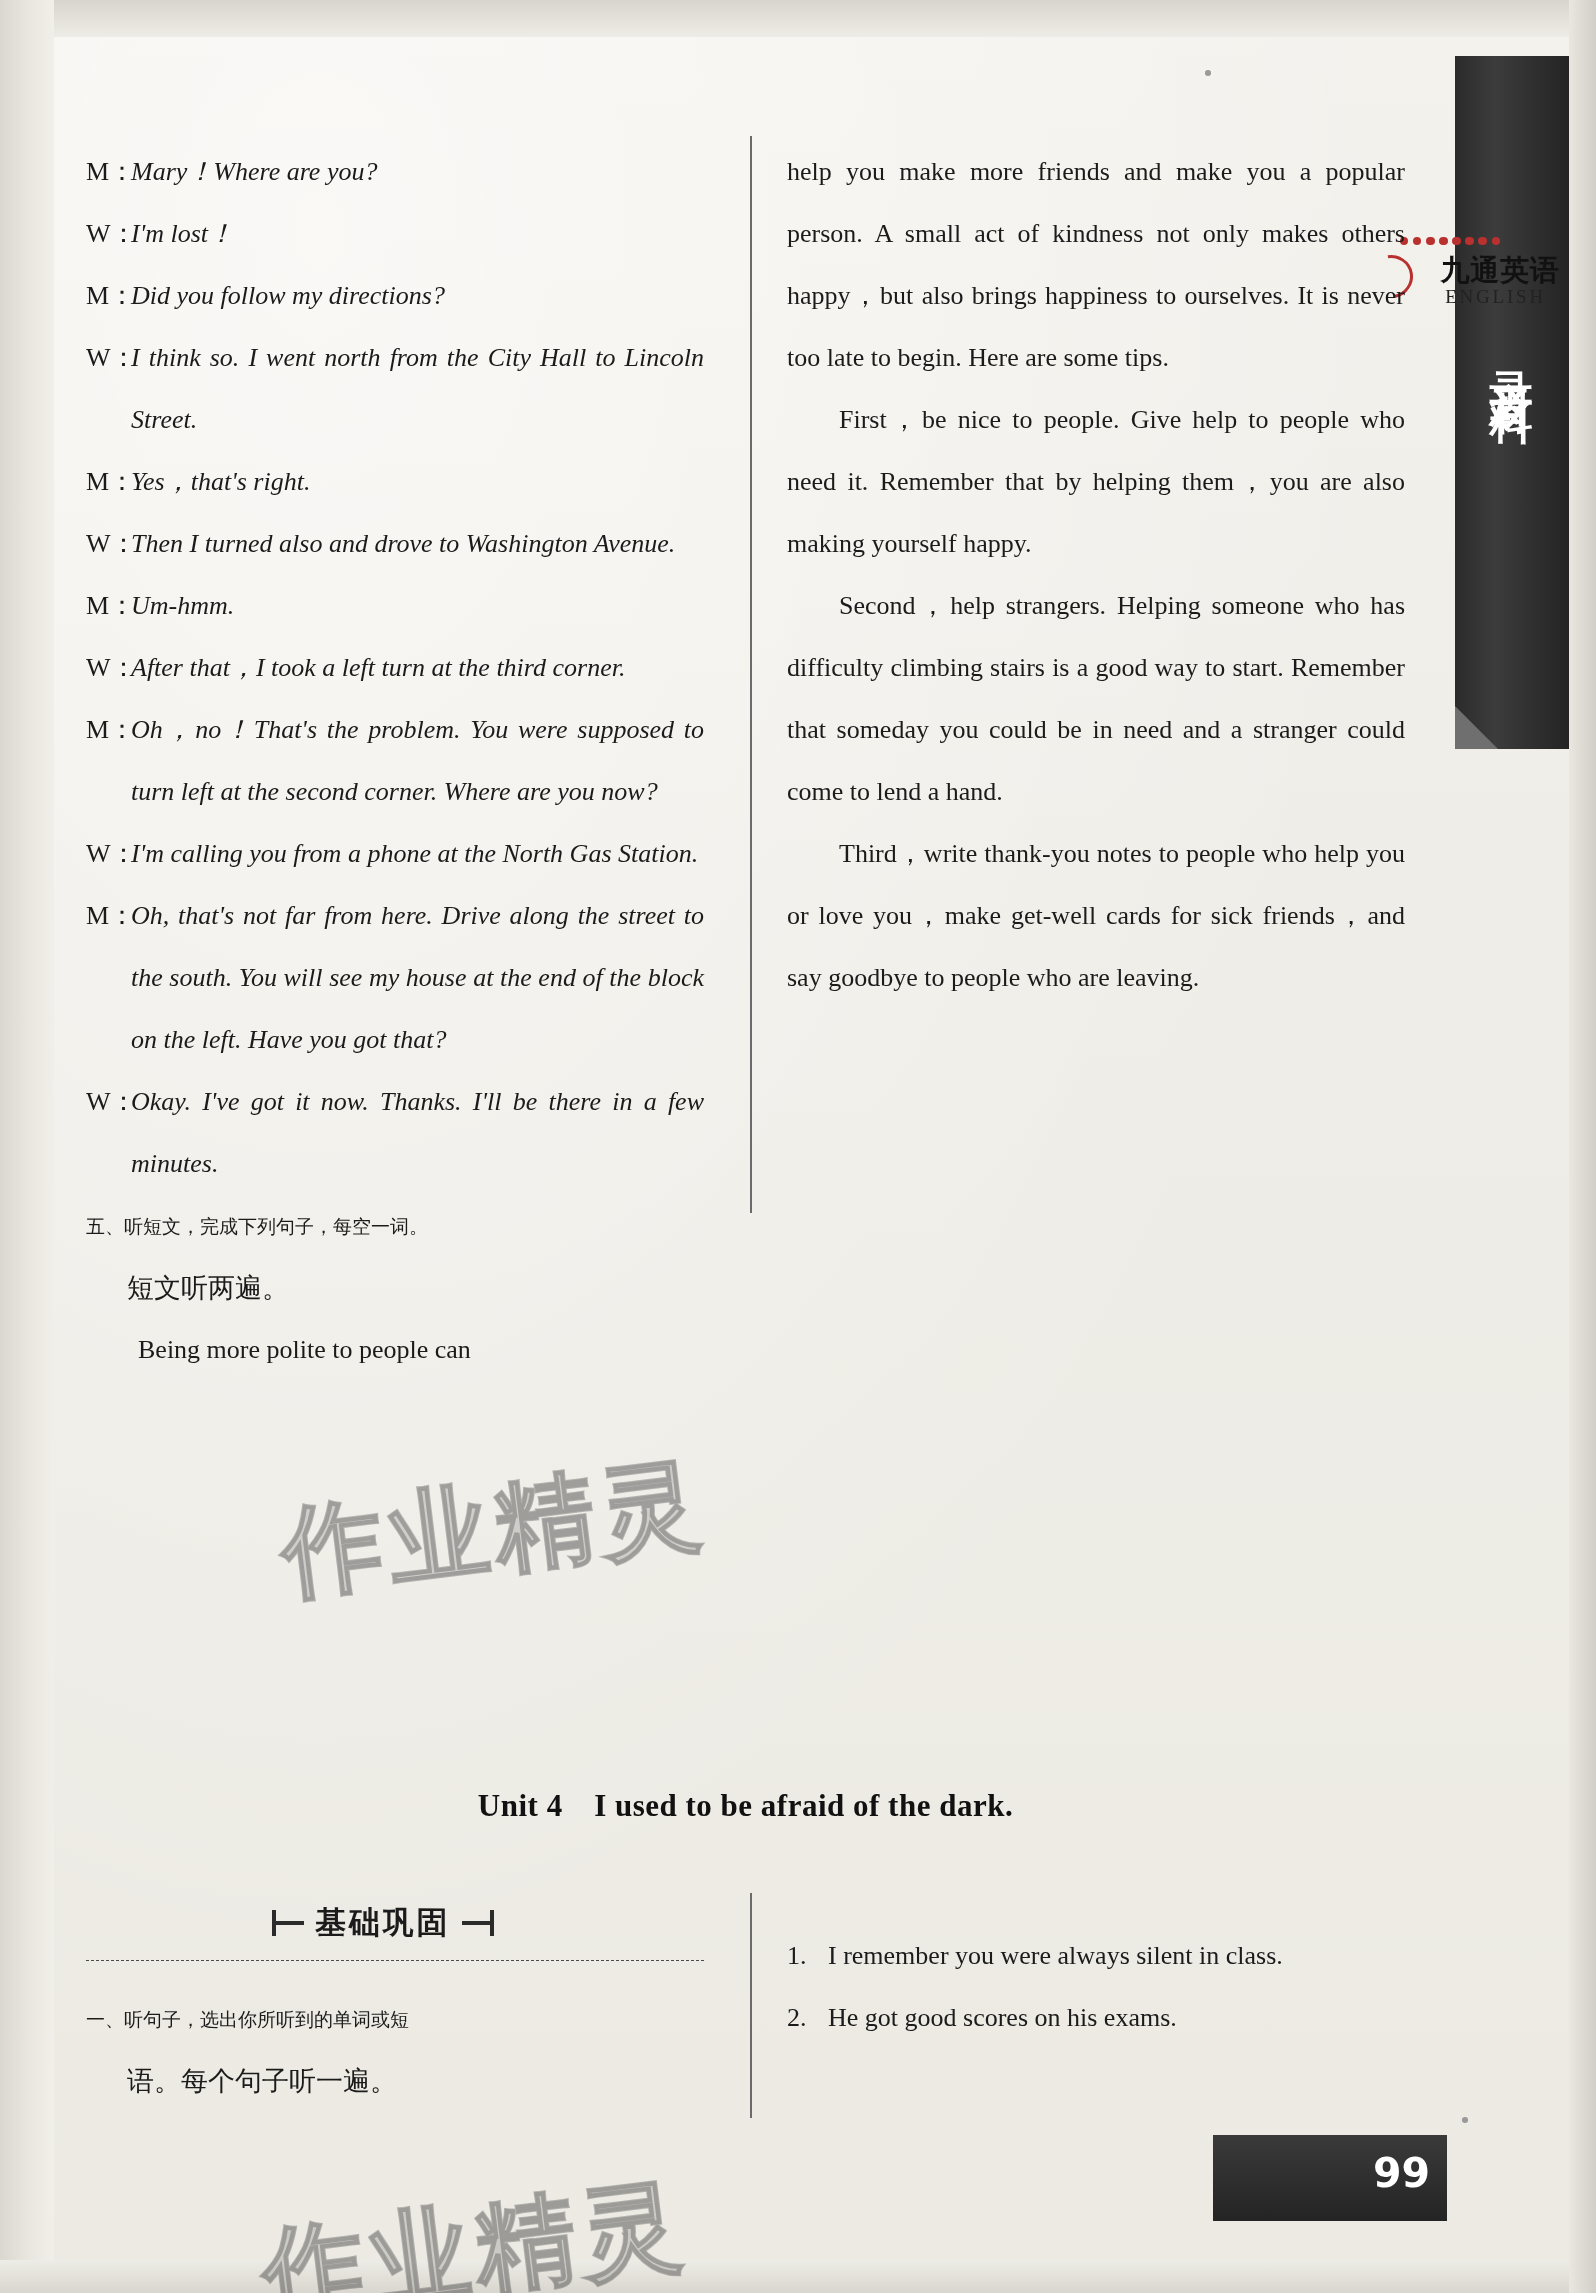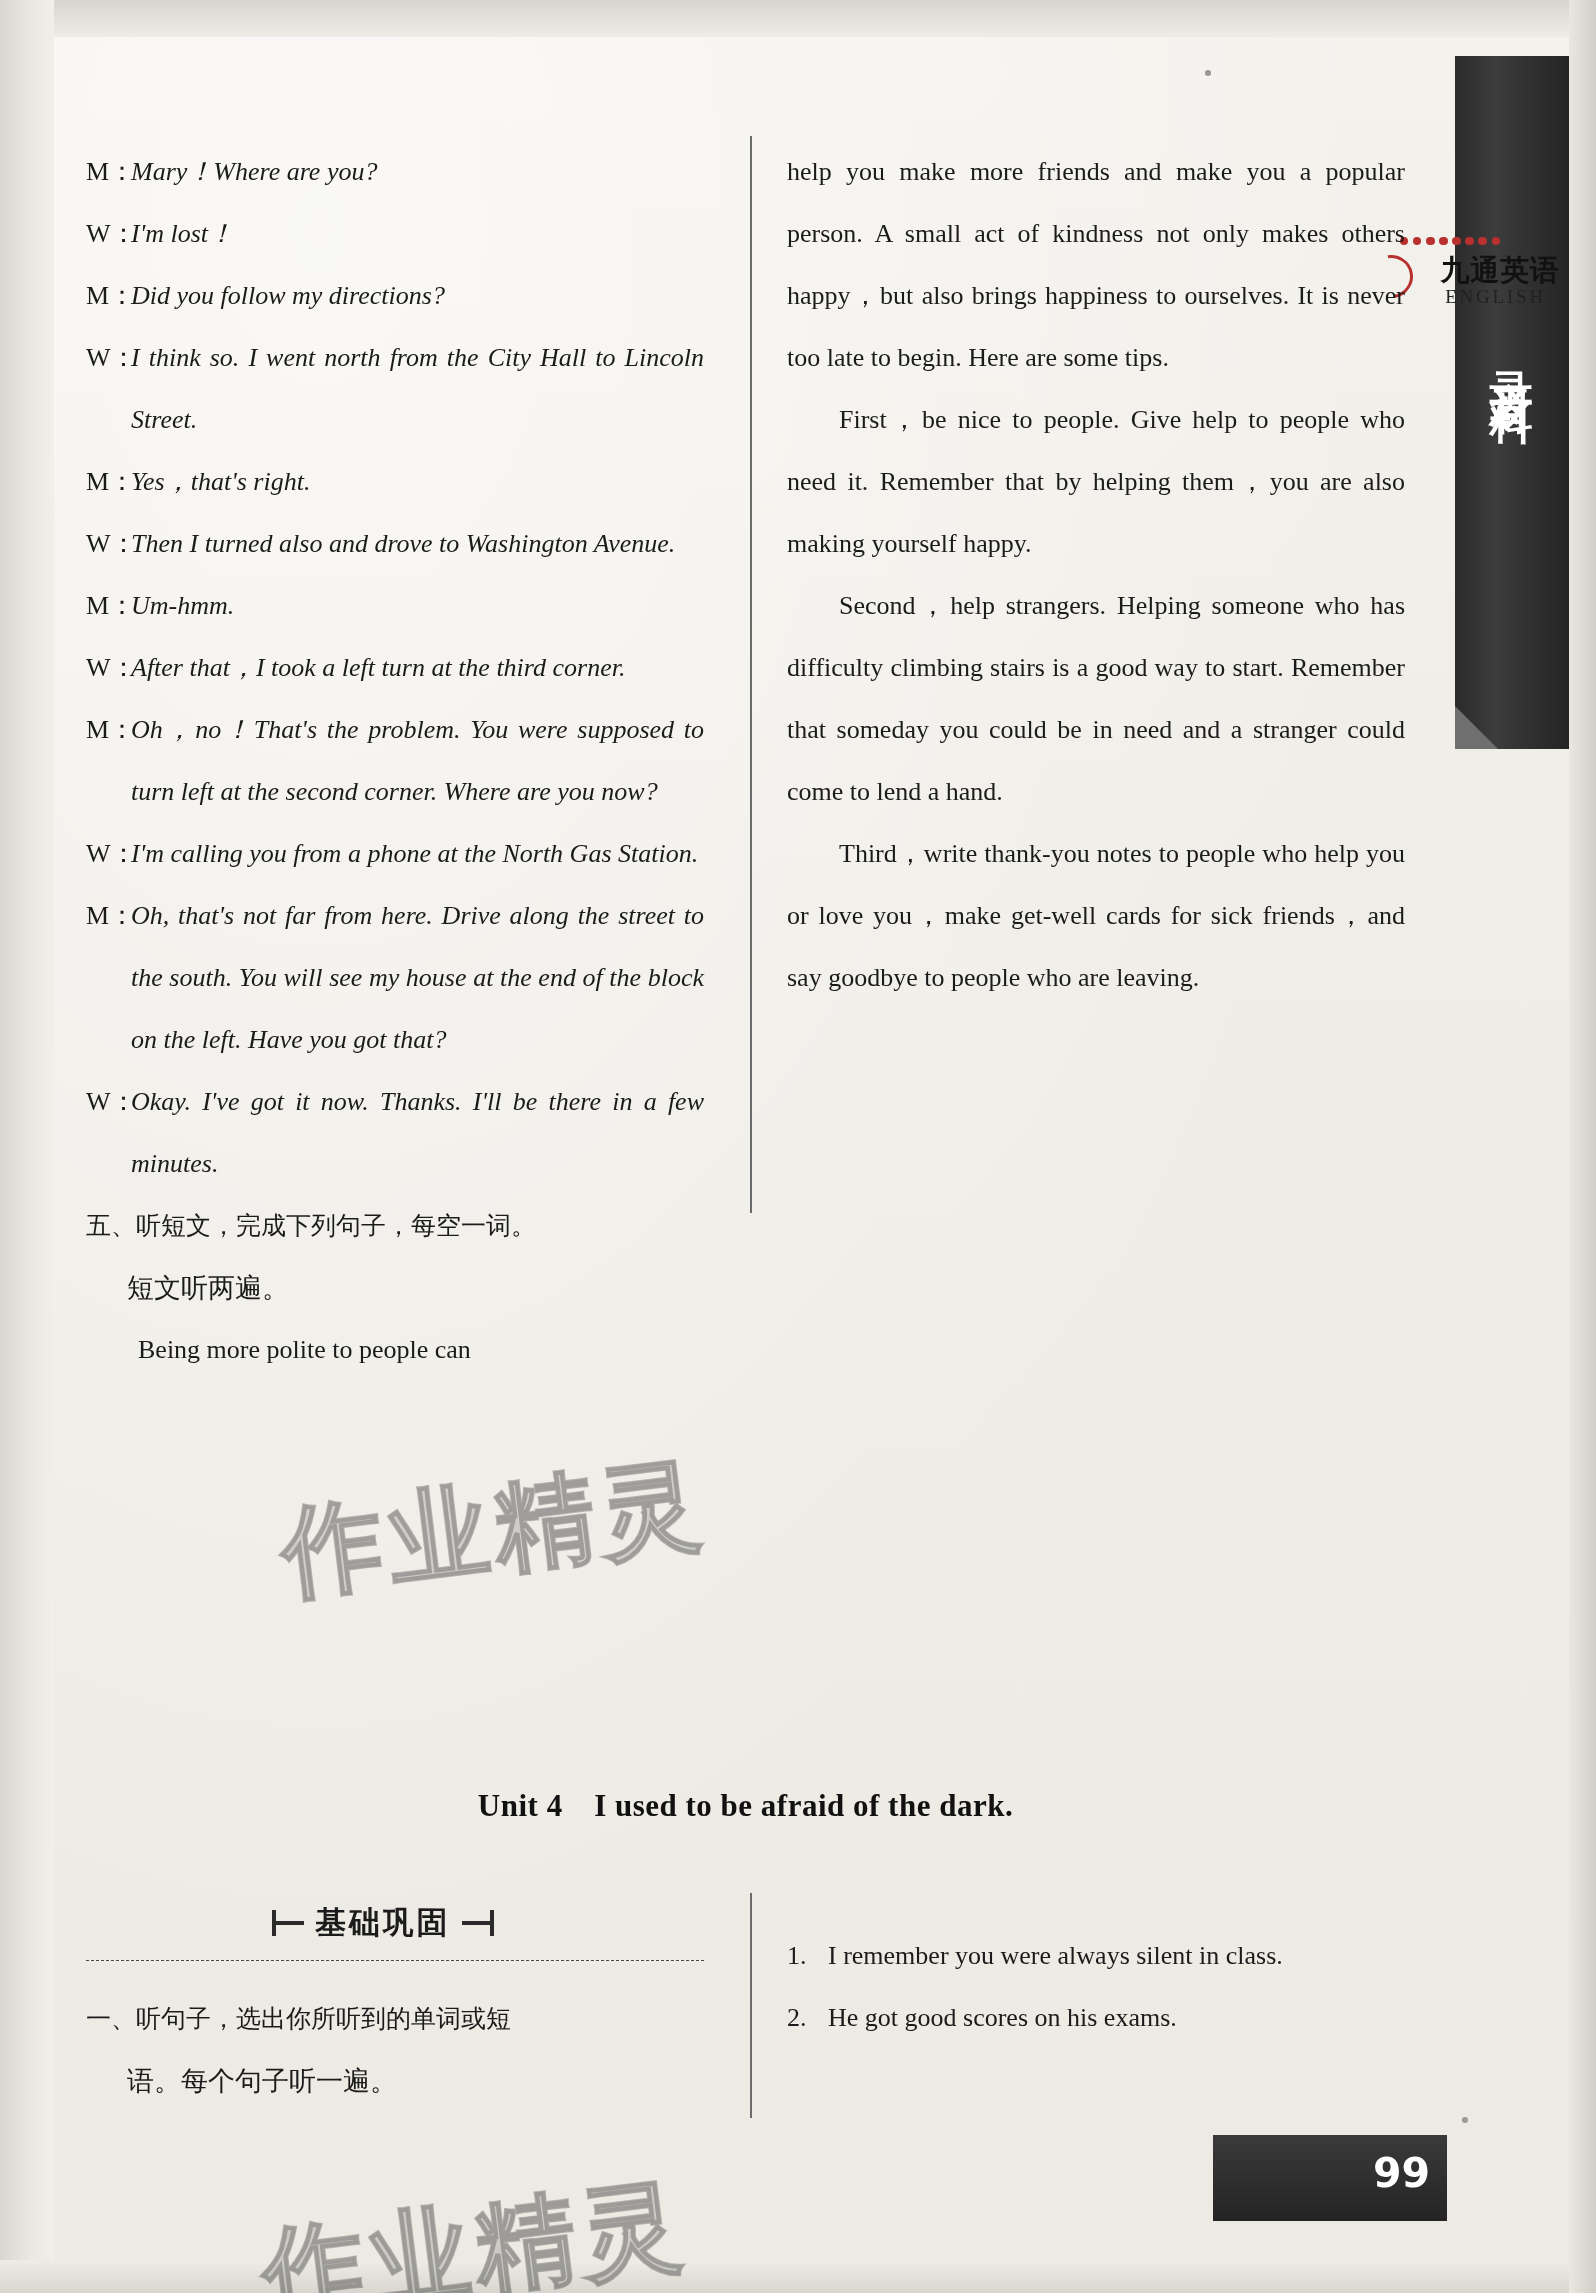--- a/index.html
+++ b/index.html
@@ -168,21 +168,21 @@
     text-indent: 52px;
   }
   .cn {
     font-family: "DejaVu Sans", sans-serif;
     font-size: 27px;
     line-height: 62px;
     margin: 0;
   }
   .cn-hang {
     font-family: "DejaVu Sans", sans-serif;
-    font-size: 25px;
+    font-size: 19px;
     line-height: 62px;
     padding-left: 41px;
     text-indent: -41px;
     margin: 0;
   }
 
   
   .unit-title {
     position: absolute;
     left: 86px;

